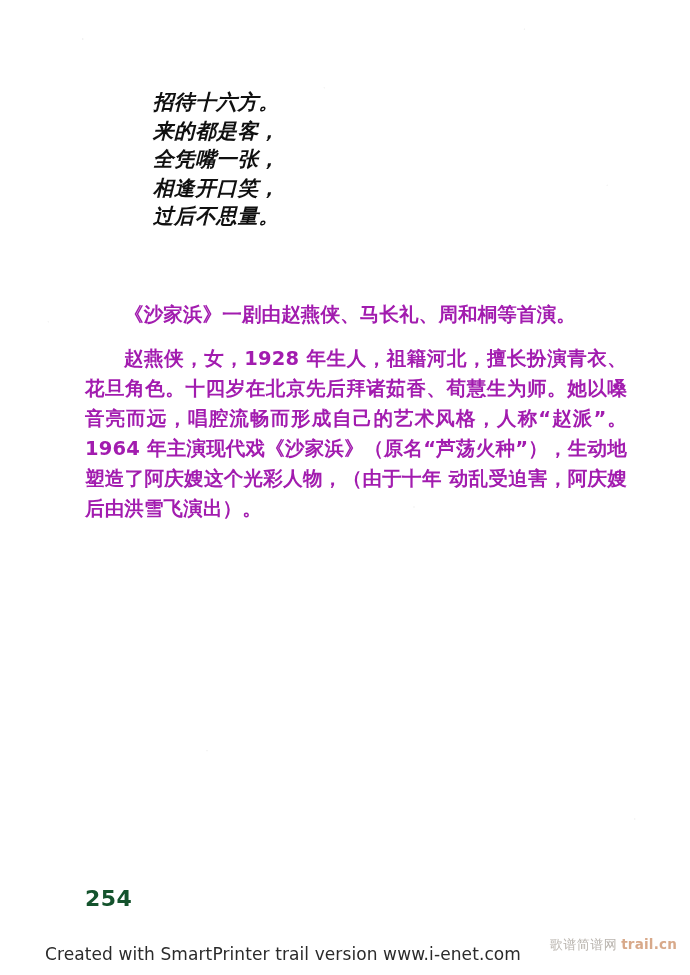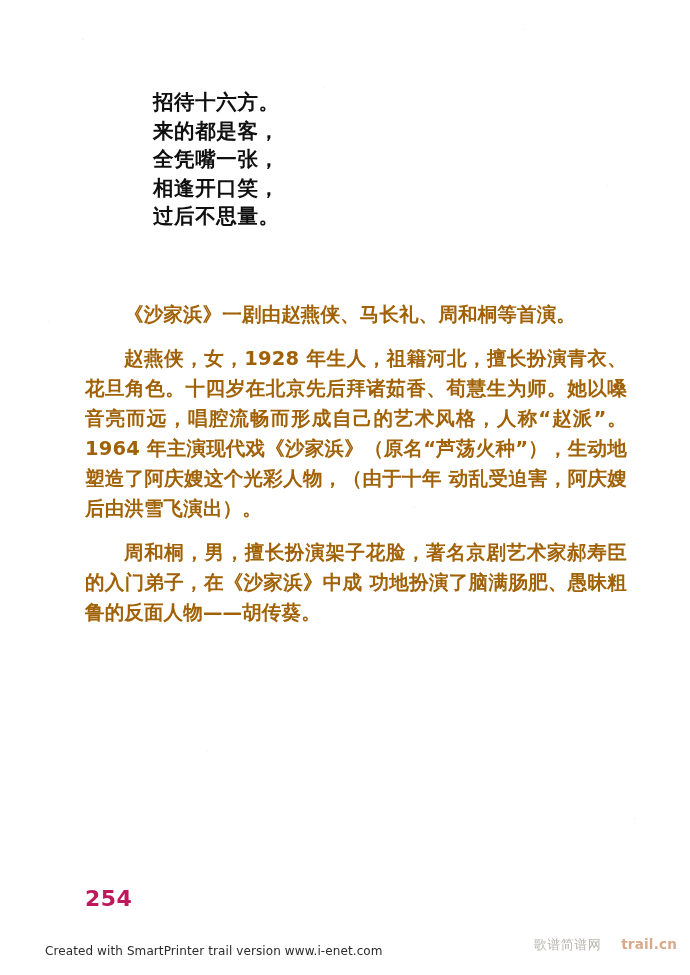--- a/index.html
+++ b/index.html
@@ -39,20 +39,21 @@
     width: 690px;
     height: 975px;
   }
 
   
   .verse {
     position: absolute;
     left: 153px;
     top: 88px;
     width: 420px;
+    font-style: italic;
   }
   .verse-line {
     font-family: "DejaVu Sans", "Liberation Sans", sans-serif;
     font-size: 20.5px;
     font-weight: 700;
     line-height: 28.5px;
     letter-spacing: 0.6px;
     white-space: pre;
     color: #101010;
   }
@@ -66,60 +67,60 @@
   }
   .para {
     font-family: "DejaVu Sans", "Liberation Sans", sans-serif;
     font-size: 19.5px;
     font-weight: 700;
     line-height: 30px;
     letter-spacing: 0.15px;
     text-align: justify;
     text-align-last: left;
     text-justify: inter-character;
-    color: #a16207;
+    color: #a21caf;
     margin: 0;
     text-indent: 2em;
   }
   .para + .para {
     margin-top: 14px;
   }
 
   
   .page-number {
     position: absolute;
     left: 85px;
     top: 886px;
     font-family: "DejaVu Sans", "Liberation Sans", sans-serif;
     font-size: 22px;
     font-weight: 700;
-    color: #be185d;
+    color: #14532d;
     letter-spacing: 0.5px;
   }
 
   
   .footer-note {
     position: absolute;
     left: 45px;
     top: 944px;
     font-family: "DejaVu Sans", "Liberation Sans", sans-serif;
-    font-size: 12px;
+    font-size: 17px;
     font-weight: 400;
     color: #2b2b2b;
     white-space: nowrap;
     letter-spacing: 0.1px;
   }
 
   .site-watermark {
     position: absolute;
     right: 13px;
     top: 936px;
     display: flex;
     align-items: baseline;
-    gap: 20px;
+    gap: 4px;
     white-space: nowrap;
     justify-content: center;
   }
   .wm-cn {
     font-family: "DejaVu Sans", "Liberation Sans", sans-serif;
     font-size: 13px;
     color: #b9b4ae;
     letter-spacing: 0.5px;
   }
   .wm-en {
@@ -141,21 +142,20 @@
     <div class="verse-line">招待十六方。</div>
     <div class="verse-line">来的都是客，</div>
     <div class="verse-line">全凭嘴一张，</div>
     <div class="verse-line">相逢开口笑，</div>
     <div class="verse-line">过后不思量。</div>
   </div>
 
   <div class="prose">
     <p class="para">《沙家浜》一剧由赵燕侠、马长礼、周和桐等首演。</p>
     <p class="para">赵燕侠，女，1928 年生人，祖籍河北，擅长扮演青衣、花旦角色。十四岁在北京先后拜诸茹香、荀慧生为师。她以嗓音亮而远，唱腔流畅而形成自己的艺术风格，人称“赵派”。1964 年主演现代戏《沙家浜》（原名“芦荡火种”），生动地塑造了阿庆嫂这个光彩人物，（由于十年 动乱受迫害，阿庆嫂后由洪雪飞演出）。</p>
-    <p class="para">周和桐，男，擅长扮演架子花脸，著名京剧艺术家郝寿臣的入门弟子，在《沙家浜》中成 功地扮演了脑满肠肥、愚昧粗鲁的反面人物——胡传葵。</p>
   </div>
 
   <div class="page-number">254</div>
 
   <div class="footer-note">Created with SmartPrinter trail version www.i-enet.com</div>
 
   <div class="site-watermark">
     <span class="wm-cn">歌谱简谱网</span>
     <span class="wm-en">trail.cn</span>
   </div>

